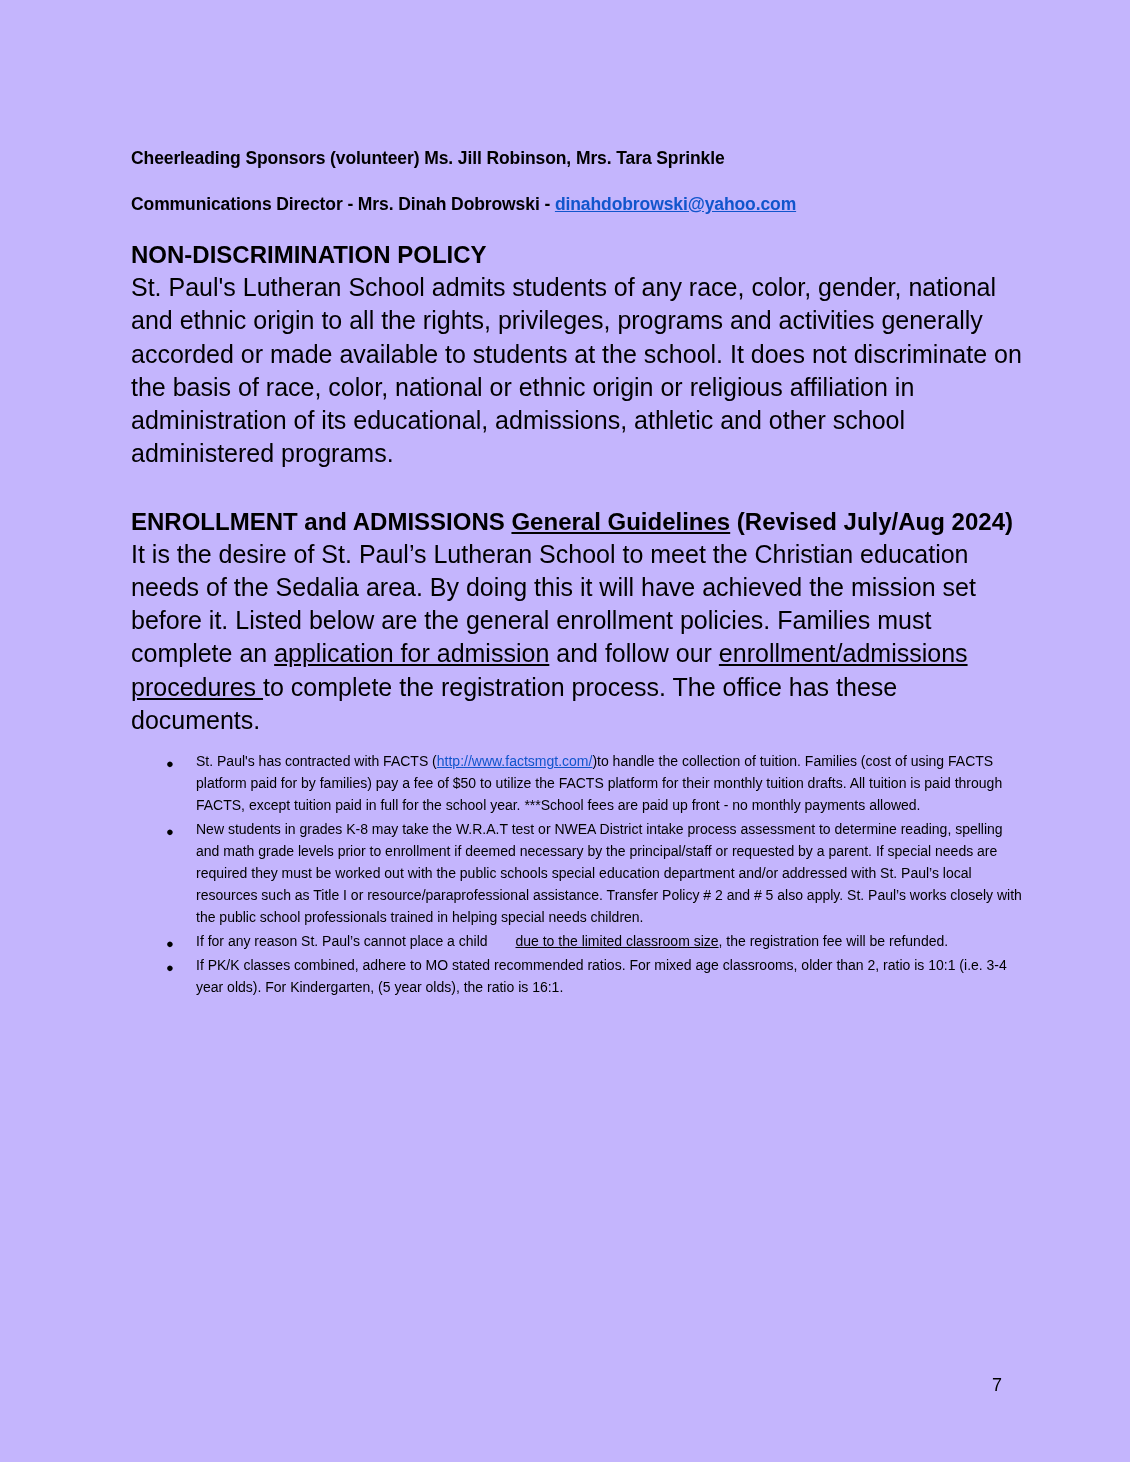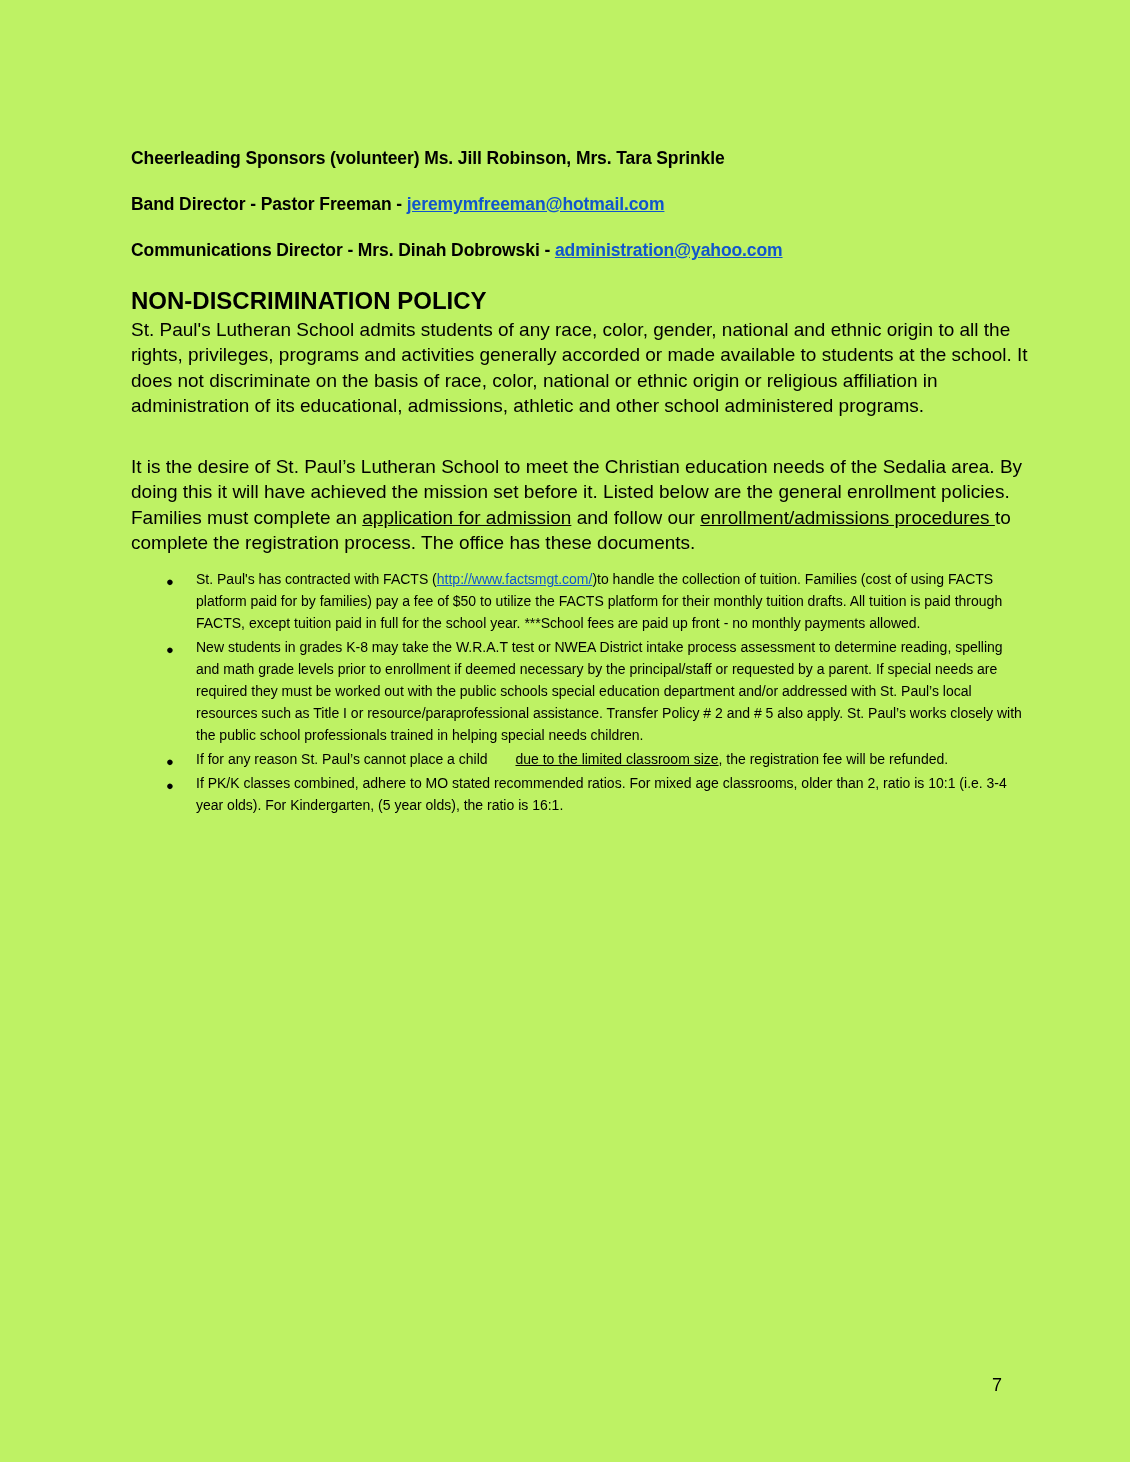--- a/index.html
+++ b/index.html
@@ -9,21 +9,21 @@
   }
   body {
     font-family: "Liberation Sans", sans-serif;
     color: #000000;
   }
   .page {
     position: relative;
     width: 1130px;
     height: 1462px;
     margin: 0 auto;
-    background: #bef264;
+    background: #c4b5fd;
     box-sizing: border-box;
     padding: 148px 101px 40px 131px;
     overflow: hidden;
   }
   .staff-list {
     margin: 0 0 22px 0;
   }
   .staff-line {
     font-weight: bold;
     font-size: 17.5px;
@@ -42,21 +42,21 @@
   .section-heading {
     font-weight: bold;
     font-size: 24px;
     line-height: 1.25;
     margin-bottom: 1px;
   }
   .section-heading .u {
     text-decoration: underline;
   }
   .section-body {
-    font-size: 19px;
+    font-size: 25px;
     line-height: 1.33;
     text-align: left;
   }
   .section-body .u {
     text-decoration: underline;
   }
   .gap {
     height: 14px;
   }
   ul.bullets {
@@ -93,35 +93,35 @@
 </head>
 <body>
 
 <div class="page">
 
   <div class="staff-list">
     <div class="staff-line">
       <span>Cheerleading Sponsors (volunteer)  Ms. Jill Robinson, Mrs. Tara Sprinkle</span>
     </div>
     <div class="staff-line">
-      <span>Band Director - Pastor Freeman - </span><a class="link" href="#">jeremymfreeman@hotmail.com</a>
-    </div>
-    <div class="staff-line">
-      <span>Communications Director - Mrs. Dinah Dobrowski - </span><a class="link" href="#">administration@yahoo.com</a>
+      <span>Communications Director - Mrs. Dinah Dobrowski - </span><a class="link" href="#">dinahdobrowski@yahoo.com</a>
     </div>
   </div>
 
   <div class="section">
     <div class="section-heading">NON-DISCRIMINATION POLICY</div>
     <div class="section-body">St. Paul's Lutheran School admits students of any race, color, gender, national and ethnic origin to all the rights, privileges, programs and activities generally accorded or made available to students at the school. It does not discriminate on the basis of race, color, national or ethnic origin or religious affiliation in administration of its educational, admissions, athletic and other school administered programs.</div>
   </div>
 
   <div class="gap"></div>
 
   <div class="section">
+    <div class="section-heading">
+      <span>ENROLLMENT and ADMISSIONS </span><span class="u">General Guidelines</span><span> (Revised July/Aug 2024)</span>
+    </div>
     <div class="section-body">
       <span>It is the desire of St. Paul’s Lutheran School to meet the Christian education needs of the Sedalia area. By doing this it will have achieved the mission set before it. Listed below are the general enrollment policies. Families must complete an </span><span class="u">application for admission</span><span> and follow our </span><span class="u">enrollment/admissions procedures </span><span>to complete the registration process. The office has these documents.</span>
     </div>
 
     <ul class="bullets">
       <li>
         <span>St. Paul's has contracted with FACTS (</span><a class="link" href="#">http://www.factsmgt.com/</a><span>)to handle the collection of tuition. Families (cost of using FACTS platform paid for by families) pay a fee of $50 to utilize the FACTS platform for their monthly tuition drafts. All tuition is paid through FACTS, except tuition paid in full for the school year. ***School fees are paid up front - no monthly payments allowed.</span>
       </li>
       <li>
         <span>New students in grades K-8 may take the W.R.A.T  test or NWEA District intake process assessment to determine reading, spelling and math grade levels prior to enrollment if deemed necessary by the principal/staff or requested by a parent. If special needs are required they must be worked out with the public schools special education department and/or addressed with St. Paul’s local resources such as Title I or resource/paraprofessional assistance. Transfer Policy # 2 and # 5 also apply.  St. Paul’s works closely with the public school professionals trained in helping special needs children.</span>

